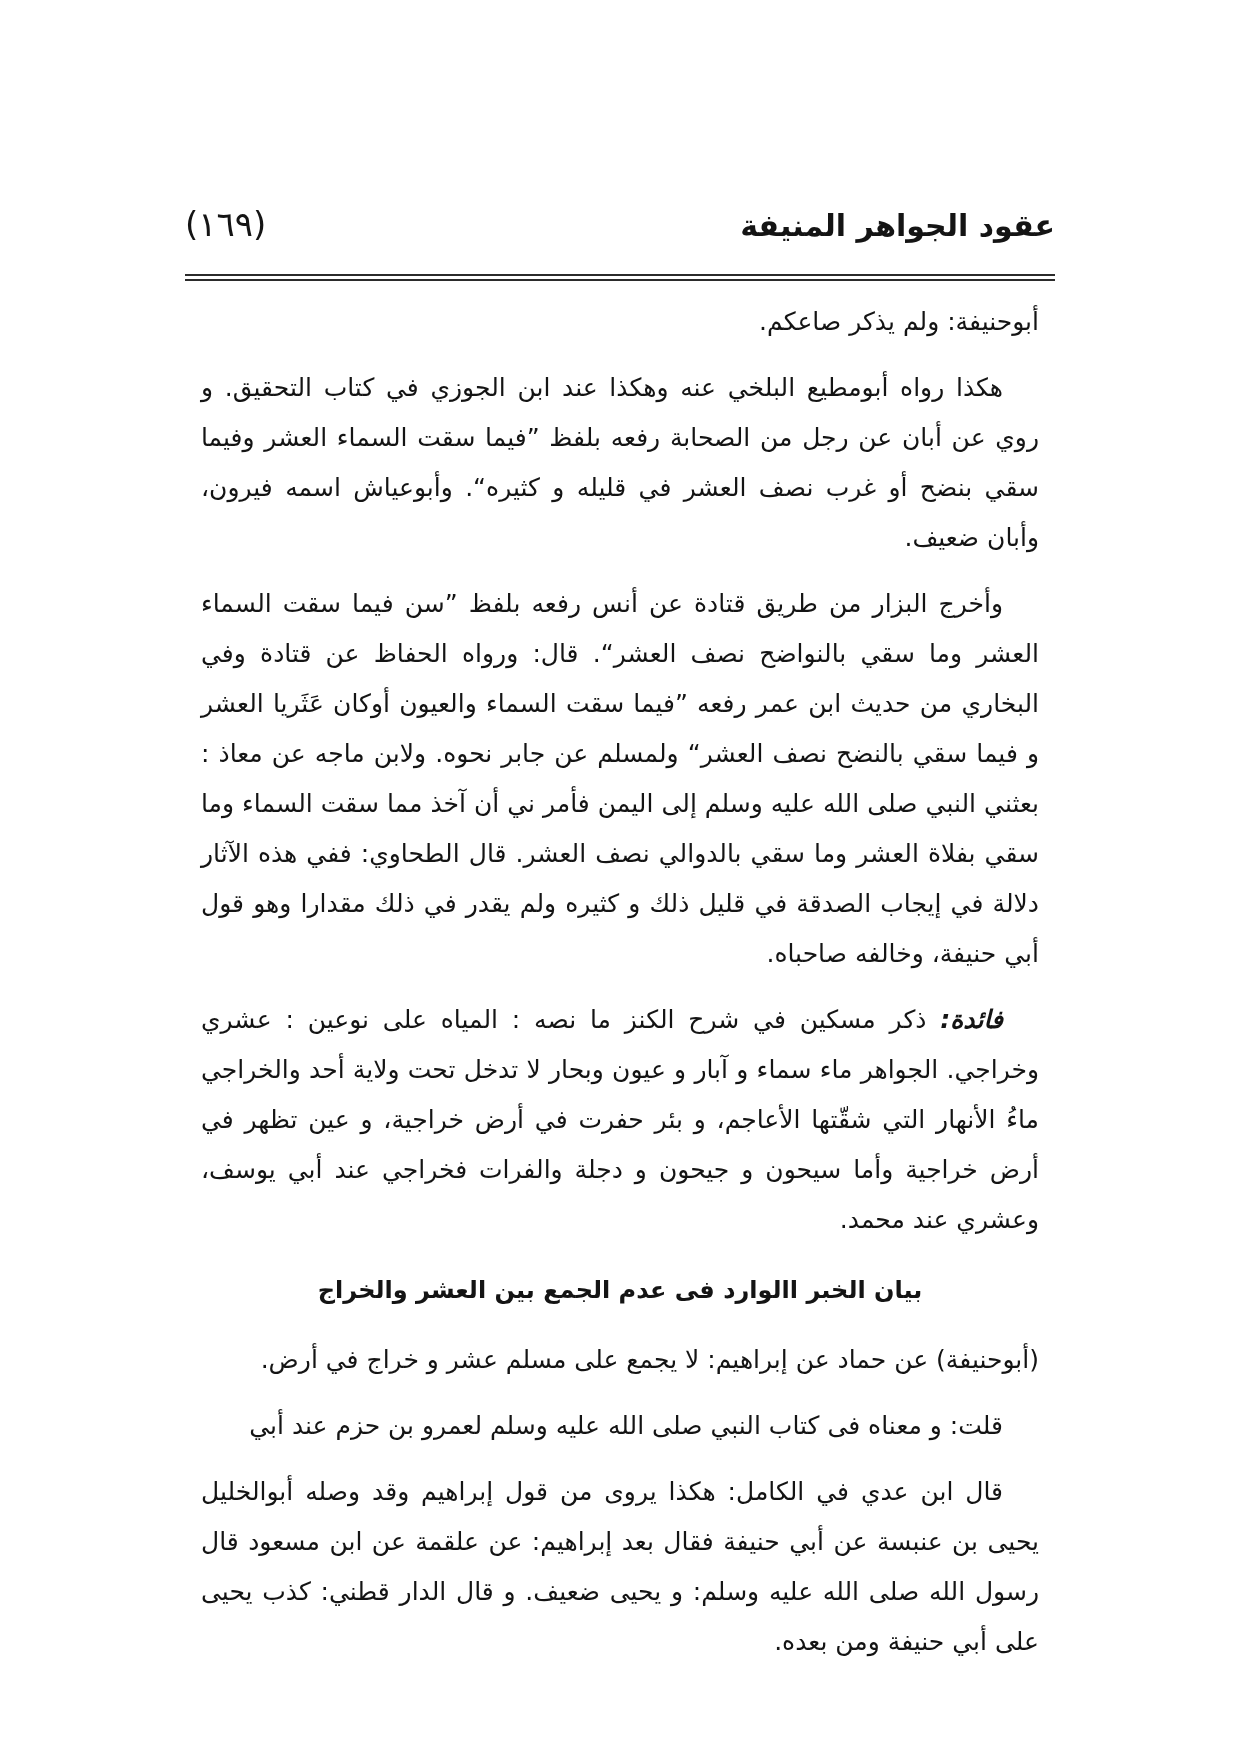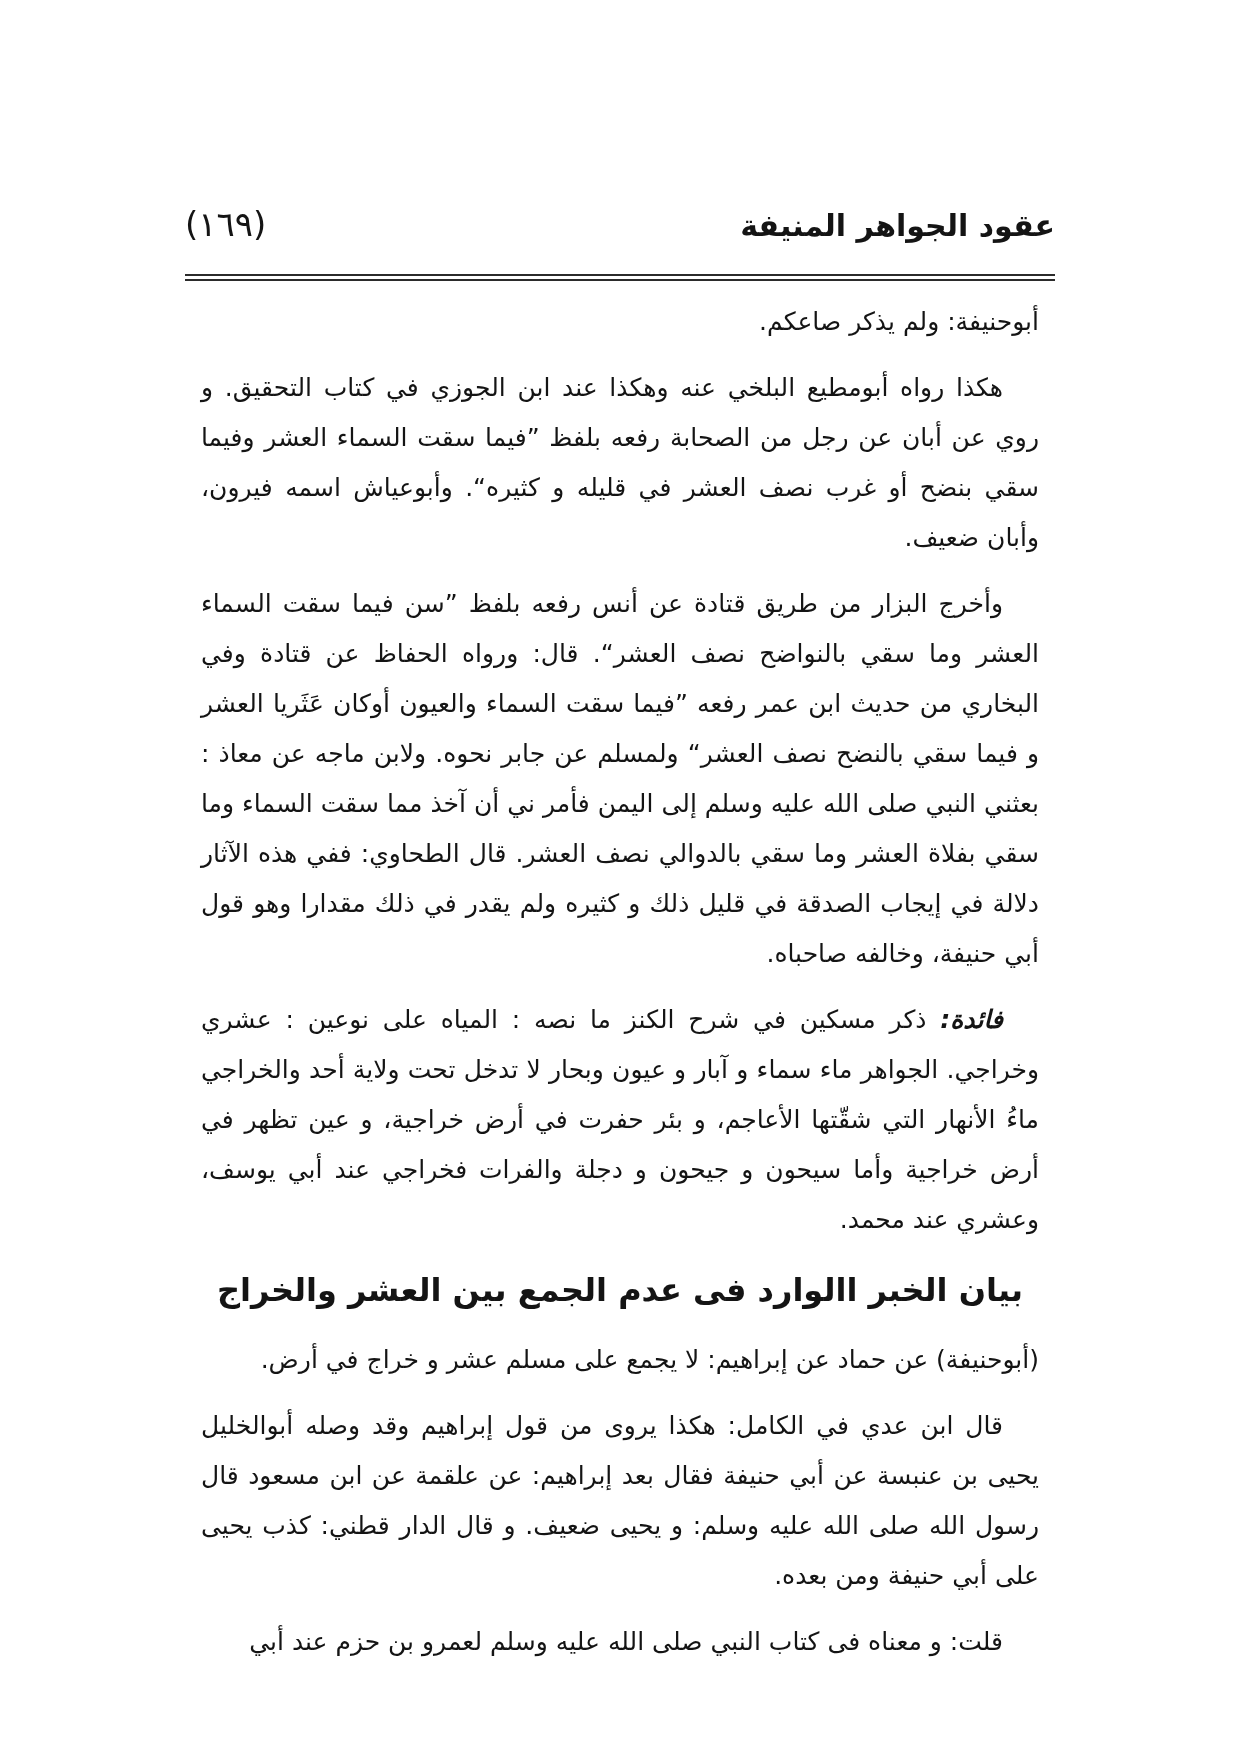--- a/index.html
+++ b/index.html
@@ -52,21 +52,21 @@
     padding: 0;
   }
   .body-text p.indent {
     text-indent: 36px;
   }
   .lead-bold { font-weight: bold; font-style: italic; }
   .section-heading {
     direction: rtl;
     text-align: center;
     font-weight: bold;
-    font-size: 32px;
+    font-size: 24px;
     line-height: 58px;
     margin: 2px 0 2px 0;
   }
   .footer {
     position: absolute;
     top: 1505px;
     left: 185px;
     right: 185px;
   }
   .rule-single {
@@ -100,20 +100,20 @@
     <p class="indent">هكذا رواه أبومطيع البلخي عنه وهكذا عند ابن الجوزي في كتاب التحقيق. و روي عن أبان عن رجل من الصحابة رفعه بلفظ ”فيما سقت السماء العشر وفيما سقي بنضح أو غرب نصف العشر في قليله و كثيره“. وأبوعياش اسمه فيرون، وأبان ضعيف.</p>
 
     <p class="indent">وأخرج البزار من طريق قتادة عن أنس رفعه بلفظ ”سن فيما سقت السماء العشر وما سقي بالنواضح نصف العشر“. قال: ورواه الحفاظ عن قتادة وفي البخاري من حديث ابن عمر رفعه ”فيما سقت السماء والعيون أوكان عَثَريا العشر و فيما سقي بالنضح نصف العشر“ ولمسلم عن جابر نحوه. ولابن ماجه عن معاذ : بعثني النبي صلى الله عليه وسلم إلى اليمن فأمر ني أن آخذ مما سقت السماء وما سقي بفلاة العشر وما سقي بالدوالي نصف العشر. قال الطحاوي: ففي هذه الآثار دلالة في إيجاب الصدقة في قليل ذلك و كثيره ولم يقدر في ذلك مقدارا وهو قول أبي حنيفة، وخالفه صاحباه.</p>
 
     <p class="indent"><span class="lead-bold">فائدة:</span><span> ذكر مسكين في شرح الكنز ما نصه : المياه على نوعين : عشري وخراجي. الجواهر ماء سماء و آبار و عيون وبحار لا تدخل تحت ولاية أحد والخراجي ماءُ الأنهار التي شقّتها الأعاجم، و بئر حفرت في أرض خراجية، و عين تظهر في أرض خراجية وأما سيحون و جيحون و دجلة والفرات فخراجي عند أبي يوسف، وعشري عند محمد.</span></p>
 
     <div class="section-heading">بيان الخبر االوارد فى عدم الجمع بين العشر والخراج</div>
 
     <p>(أبوحنيفة) عن حماد عن إبراهيم: لا يجمع على مسلم عشر و خراج في أرض.</p>
 
+    <p class="indent">قلت: و معناه فى كتاب النبي صلى الله عليه وسلم لعمرو بن حزم عند أبي</p>
+
     <p class="indent">قال ابن عدي في الكامل: هكذا يروى من قول إبراهيم وقد وصله أبوالخليل يحيى بن عنبسة عن أبي حنيفة فقال بعد إبراهيم: عن علقمة عن ابن مسعود قال رسول الله صلى الله عليه وسلم: و يحيى ضعيف. و قال الدار قطني: كذب يحيى على أبي حنيفة ومن بعده.</p>
-
-    <p class="indent">قلت: و معناه فى كتاب النبي صلى الله عليه وسلم لعمرو بن حزم عند أبي</p>
 
   </div>
 
 
 </div>
 
 </body></html>

